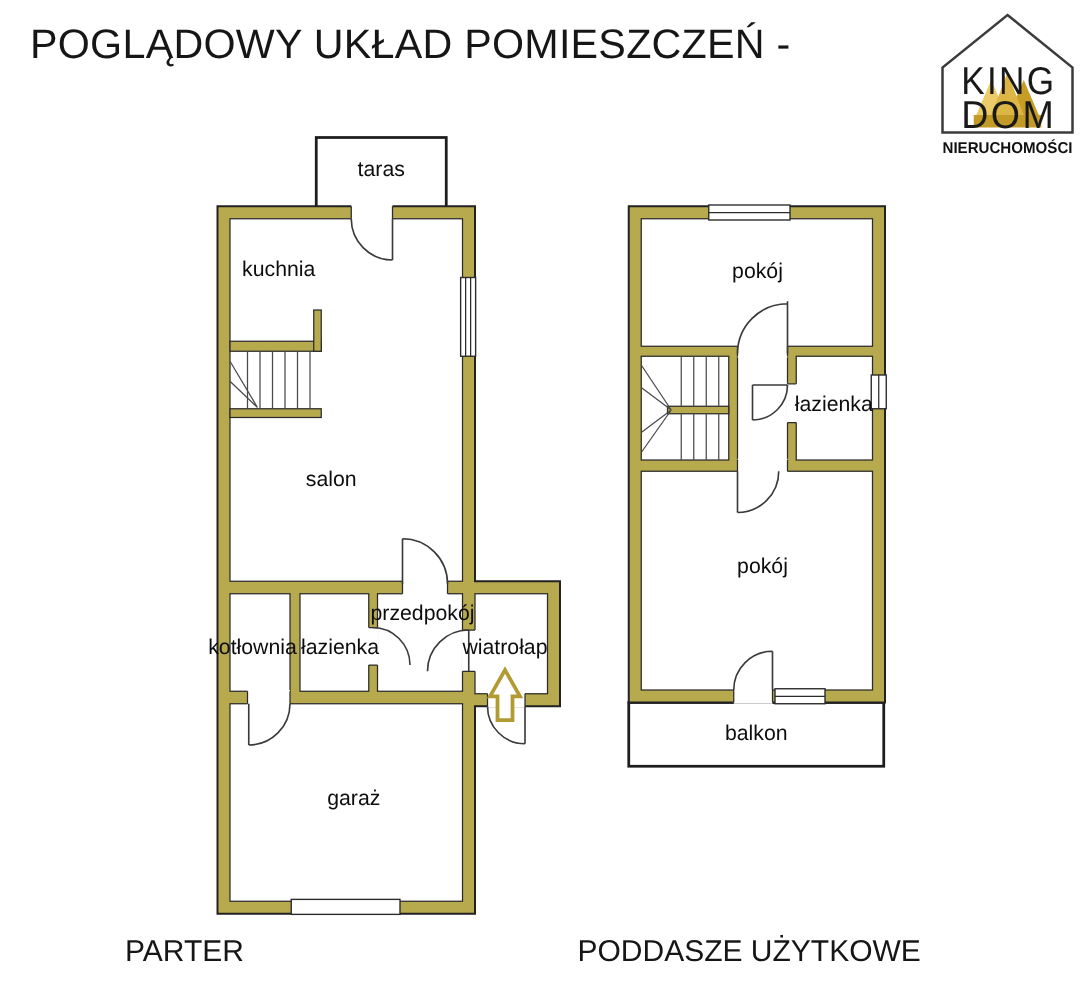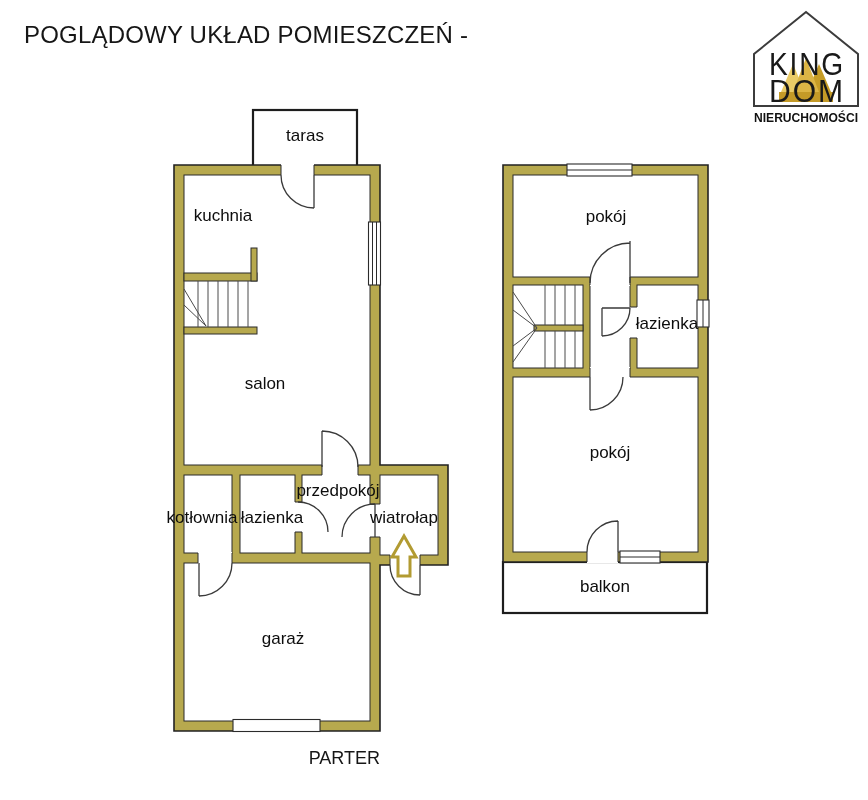--- a/index.html
+++ b/index.html
@@ -3,24 +3,24 @@
 <meta charset="utf-8">
 <style>
   html,body{margin:0;padding:0;background:#ffffff;}
   .canvas{
     position:relative;width:868px;height:800px;background:#ffffff;overflow:hidden;
     font-family:"Liberation Sans",sans-serif;
   }
   .plan-svg{position:absolute;left:0;top:0;width:868px;height:800px;}
   .title{
     position:absolute;left:24px;top:20px;
-    font-size:24px;line-height:30px;color:#161616;letter-spacing:.2px;white-space:nowrap;
+    font-size:33px;line-height:30px;color:#161616;letter-spacing:.2px;white-space:nowrap;
   }
   .floor-name{
-    position:absolute;top:748px;font-size:18px;color:#161616;text-align:right;white-space:nowrap;
+    position:absolute;top:748px;font-size:24px;color:#161616;text-align:left;white-space:nowrap;
   }
   .floor-name.parter{left:100px;width:280px;}
   .floor-name.poddasze{left:462px;width:340px;}
 
   
   .slab{fill:#b7a94e;stroke:#222;stroke-width:1.6;}
   .room{fill:#ffffff;stroke:#2b2b2b;stroke-width:1;}
   .iwall{fill:#b7a94e;stroke:#2b2b2b;stroke-width:1;}
   .thinwall{fill:#ffffff;stroke:#1d1d1d;stroke-width:2.2;}
   .opening{fill:#ffffff;stroke:none;}
@@ -167,14 +167,15 @@
         <polygon points="793,92 806,58 819,92" fill="#dcb545"></polygon>
         <rect x="779" y="92" width="54" height="10" fill="#c49a27"></rect>
       </g>
       <text class="logo-word" x="807" y="75" textLength="76" lengthAdjust="spacingAndGlyphs">KING</text>
       <text class="logo-word" x="807" y="102" textLength="76" lengthAdjust="spacingAndGlyphs">DOM</text>
       <text class="logo-sub" x="806" y="122" textLength="104" lengthAdjust="spacingAndGlyphs">NIERUCHOMOŚCI</text>
     </g>
   </svg>
 
   <div class="floor-name parter">PARTER</div>
+  <div class="floor-name poddasze">PODDASZE UŻYTKOWE</div>
 
 </div>
 
 </body></html>

